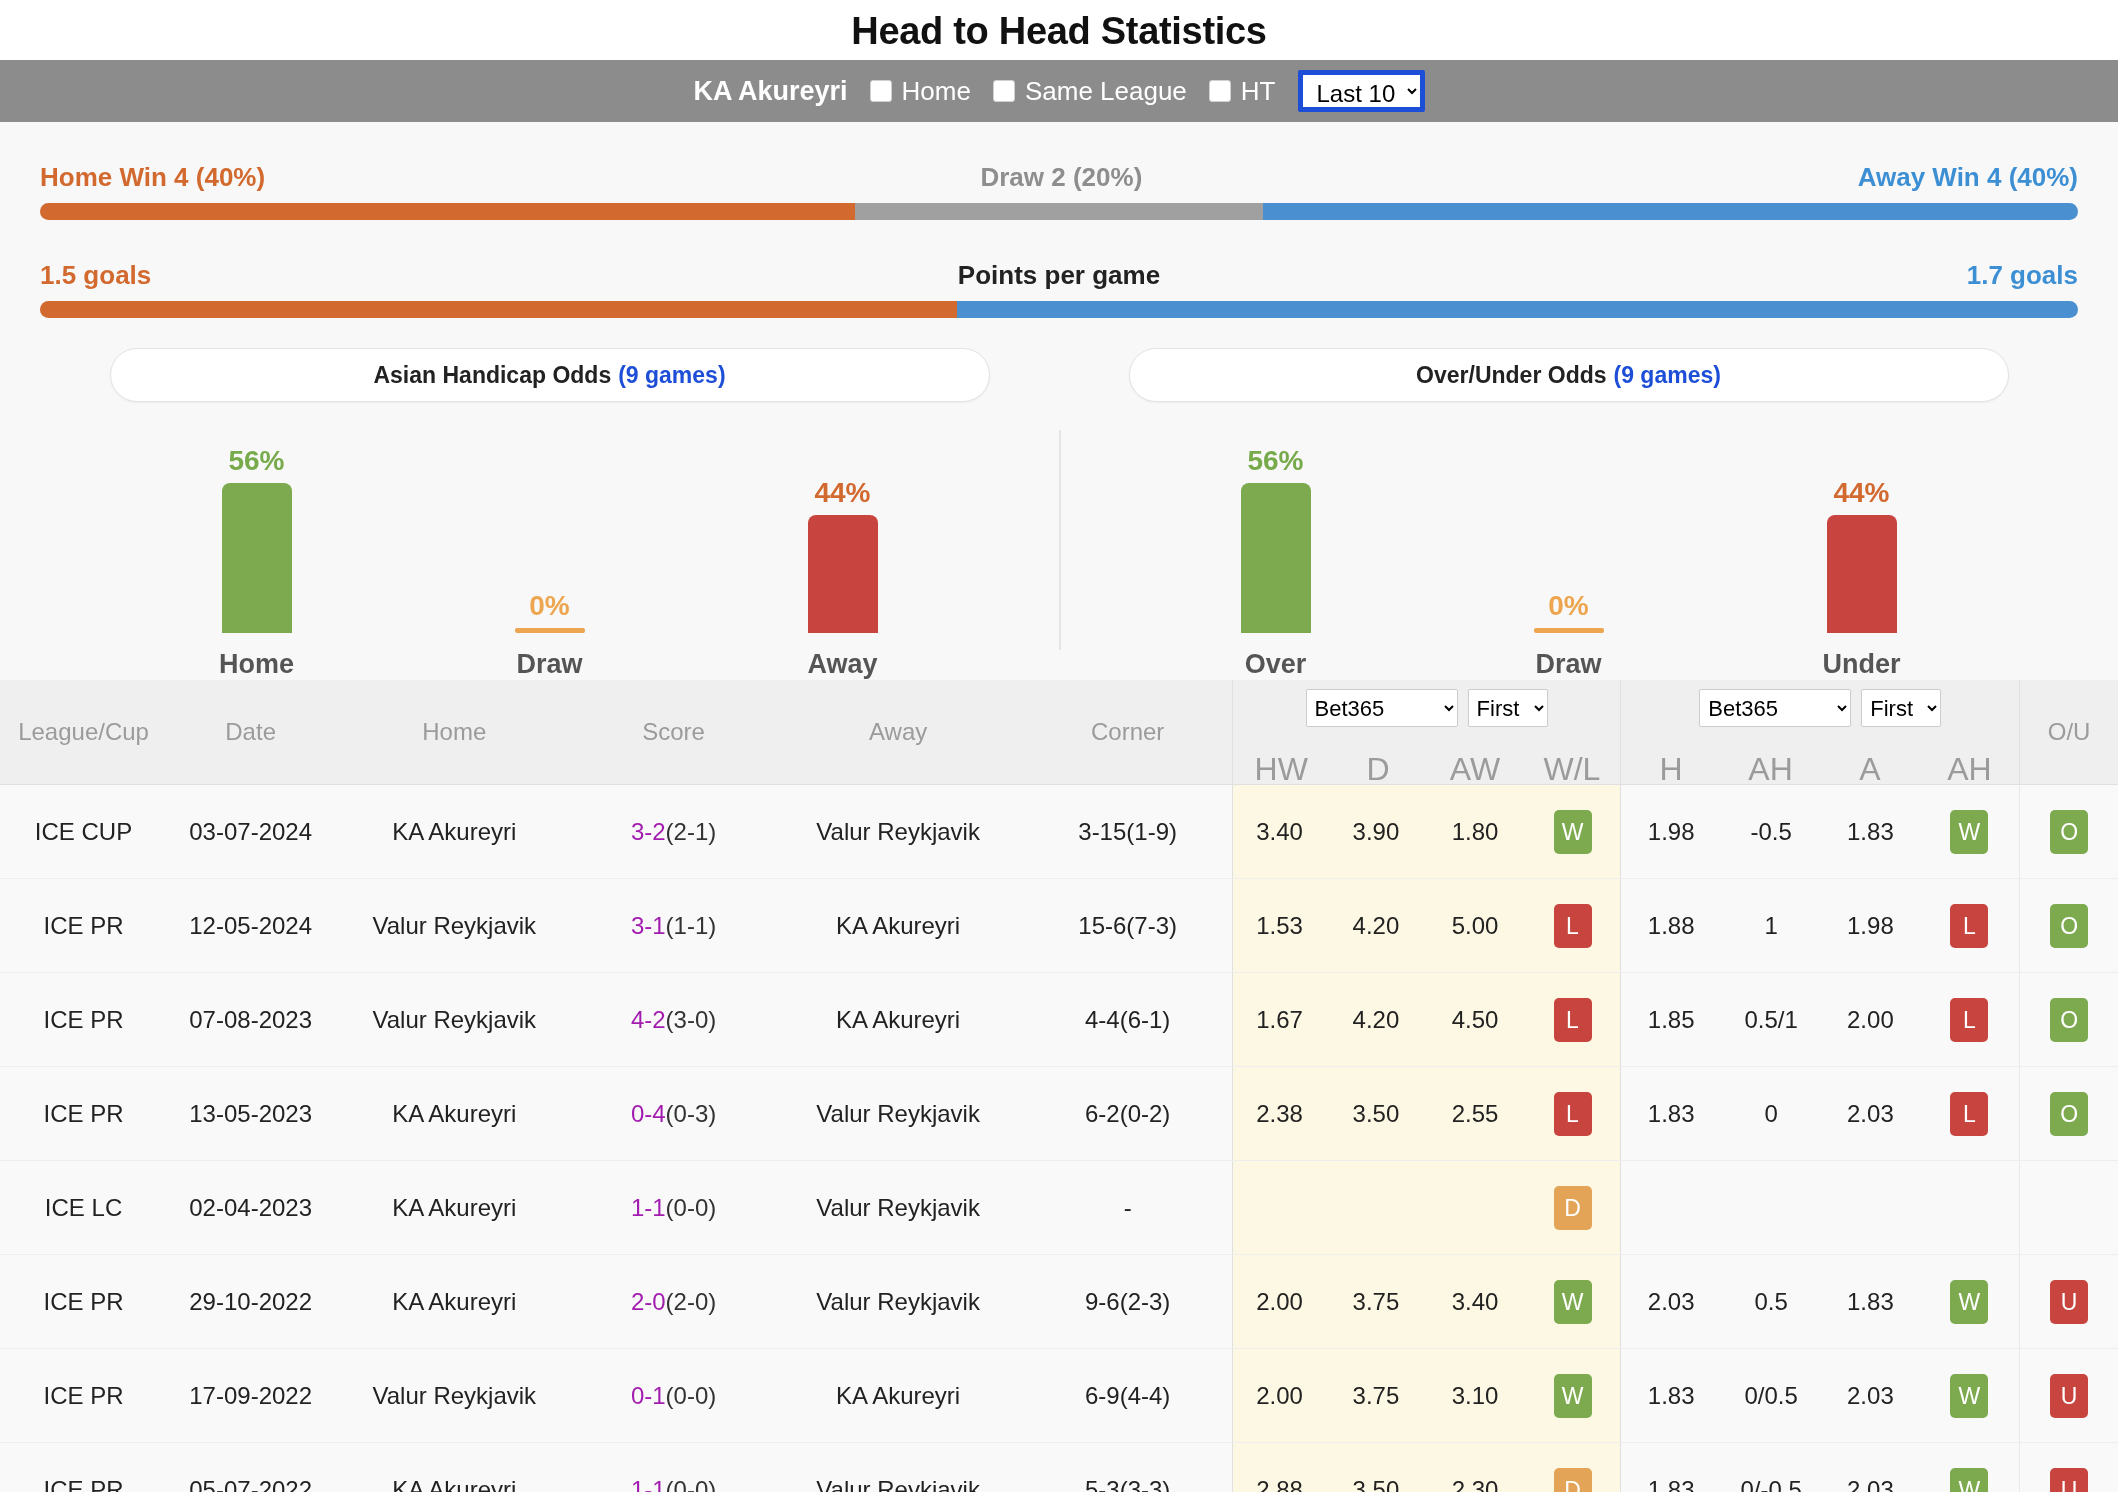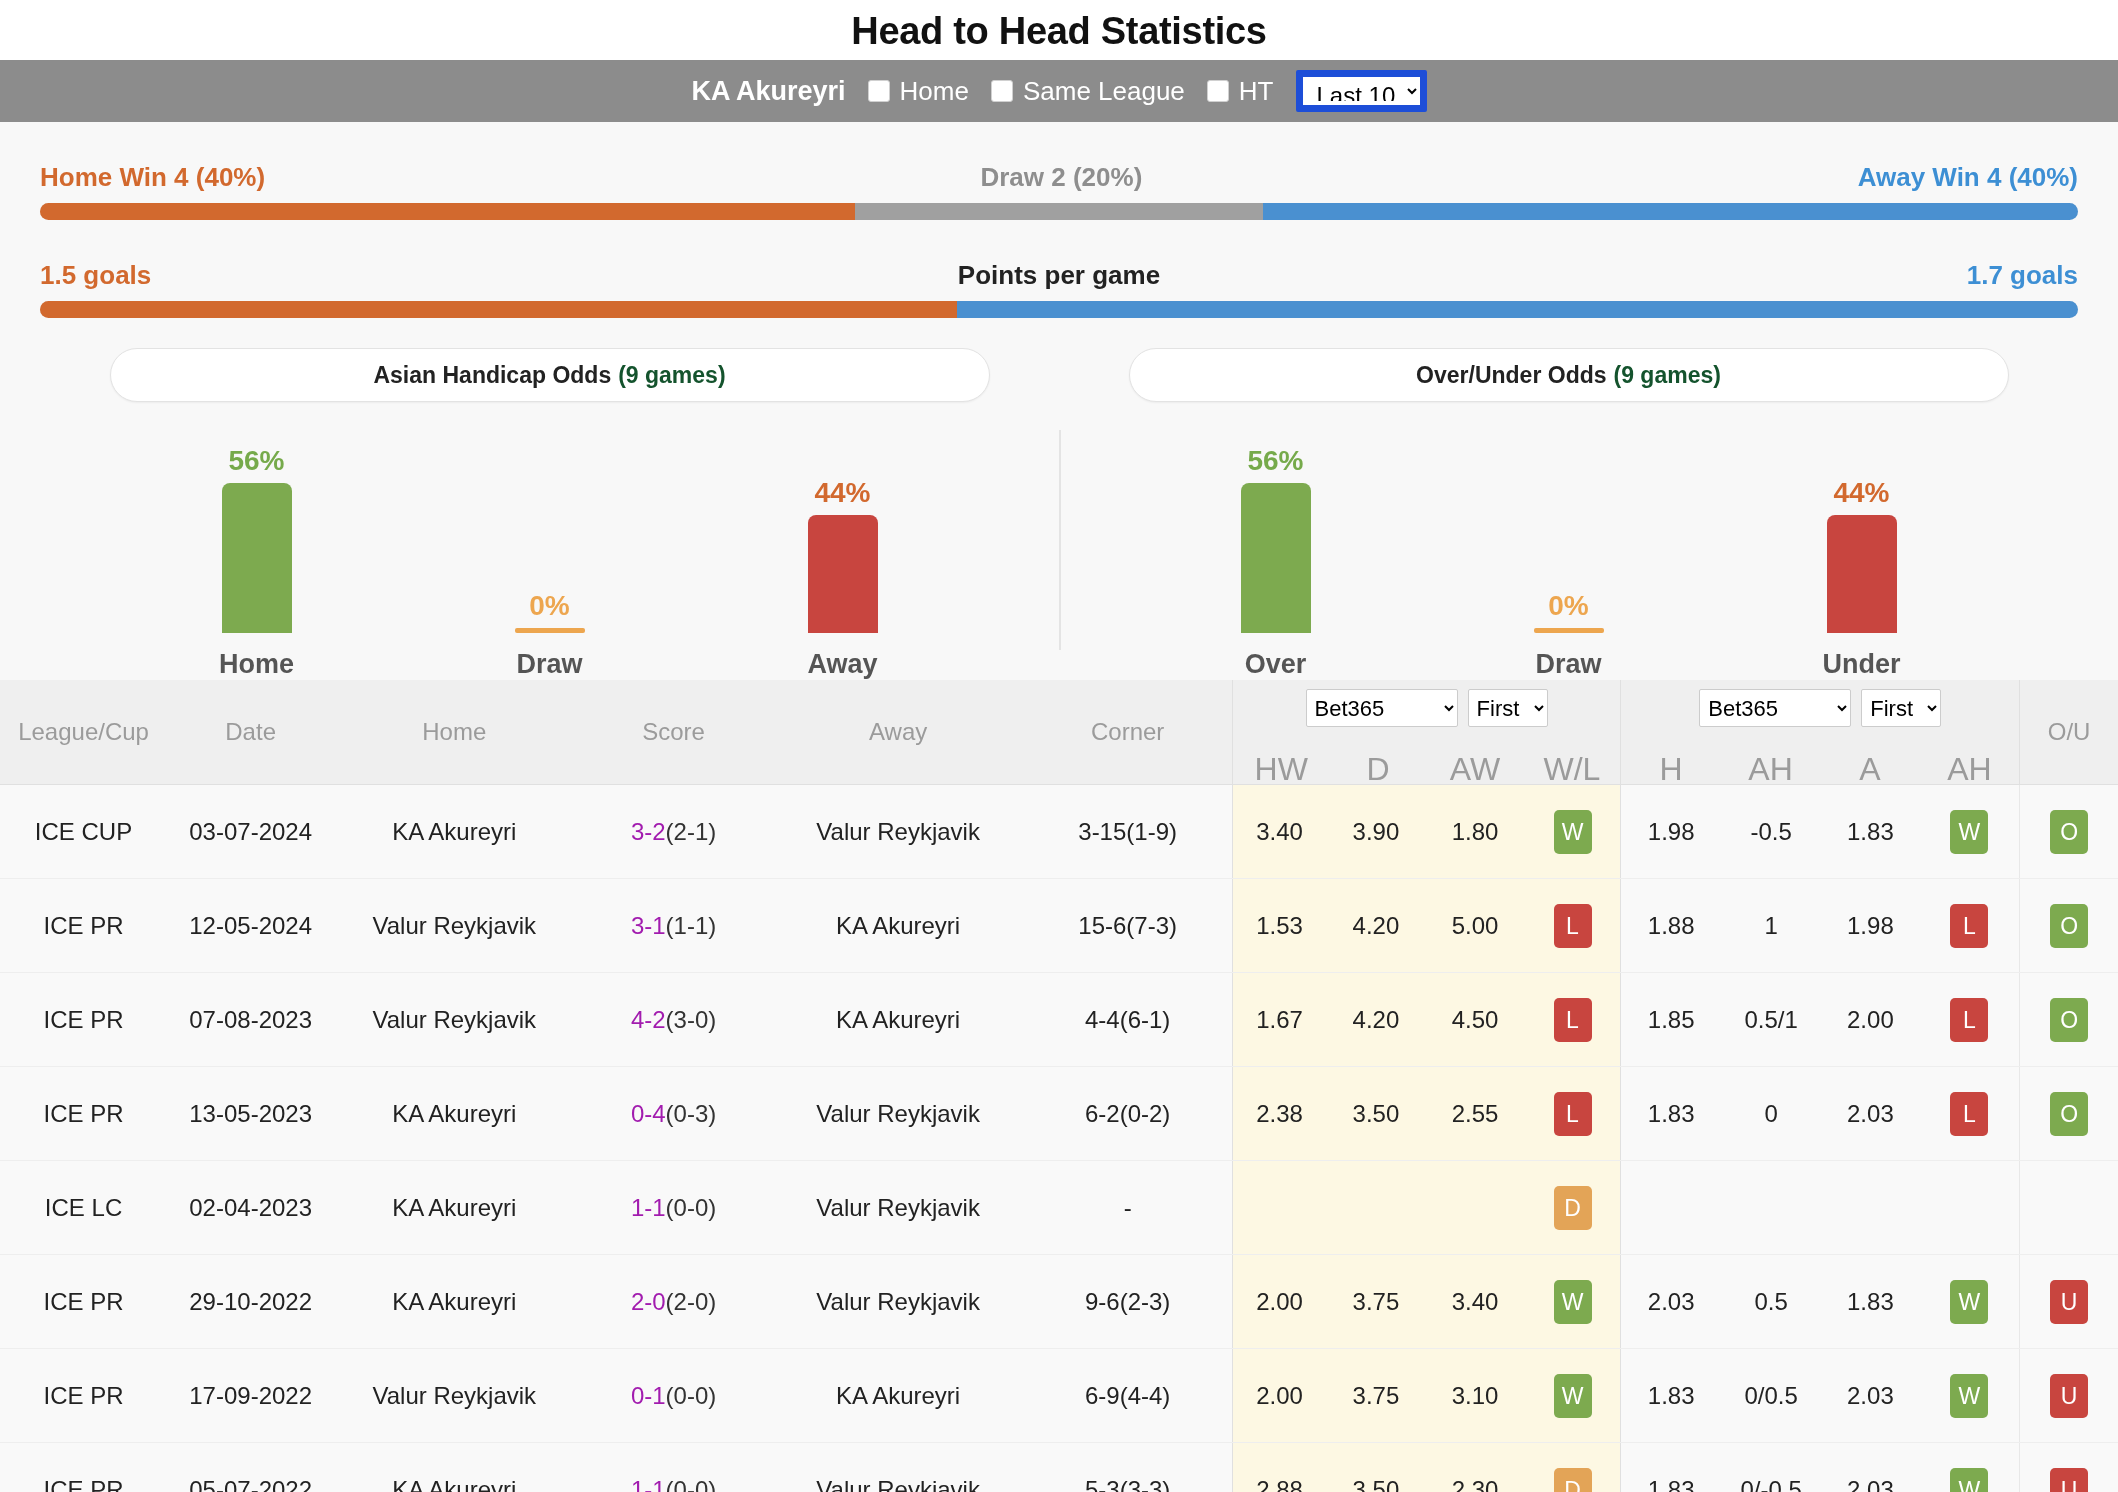--- a/index.html
+++ b/index.html
@@ -53,21 +53,21 @@
     display: inline-block;
     margin-right: 10px;
   }
   .chk-label {
     color: #ffffff;
     font-size: 26px;
   }
   .sel-last {
     font-size: 24px;
     padding: 4px 8px 4px 10px;
-    border: 7px solid #1d4ed8;
+    border: 5px solid #1d4ed8;
     background: #ffffff;
     color: #000;
     font-family: "Liberation Sans", sans-serif;
     border-radius: 2px;
     height: 42px;
   }
 
   
   .panel { background: #f8f8f8; padding: 0 40px; }
 
@@ -112,21 +112,21 @@
     border: 1px solid #e3e3e3;
     border-radius: 27px;
     display: flex;
     align-items: center;
     justify-content: center;
     font-size: 23px;
     font-weight: bold;
     color: #222222;
     box-shadow: 0 1px 2px rgba(0,0,0,0.05);
   }
-  .tab-sub { color: #14532d; font-weight: bold; margin-left: 7px; }
+  .tab-sub { color: #1d4ed8; font-weight: bold; margin-left: 7px; }
 
   
   .charts-row {
     display: flex;
     margin-top: 20px;
     height: 258px;
     position: relative;
   }
   .charts-half {
     width: 50%;

